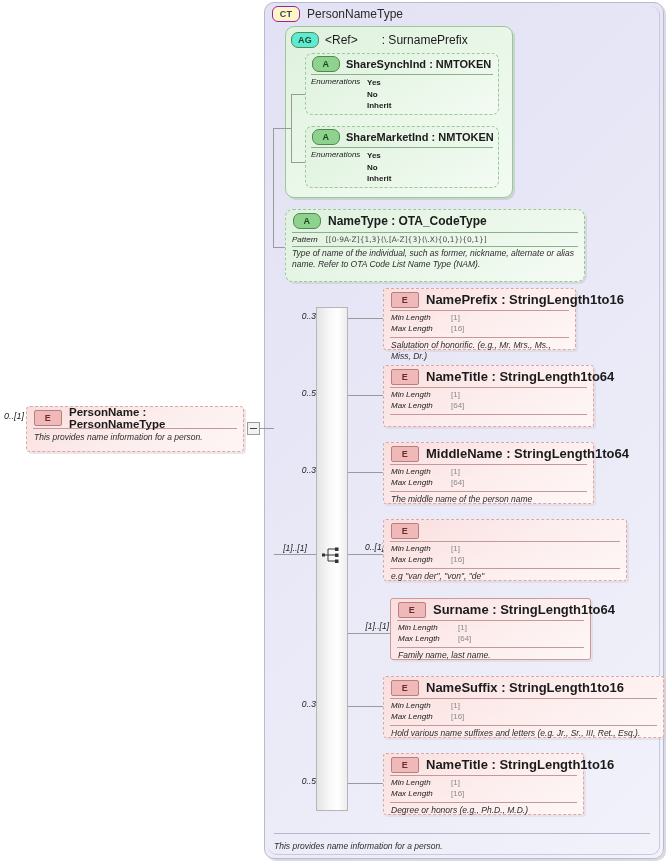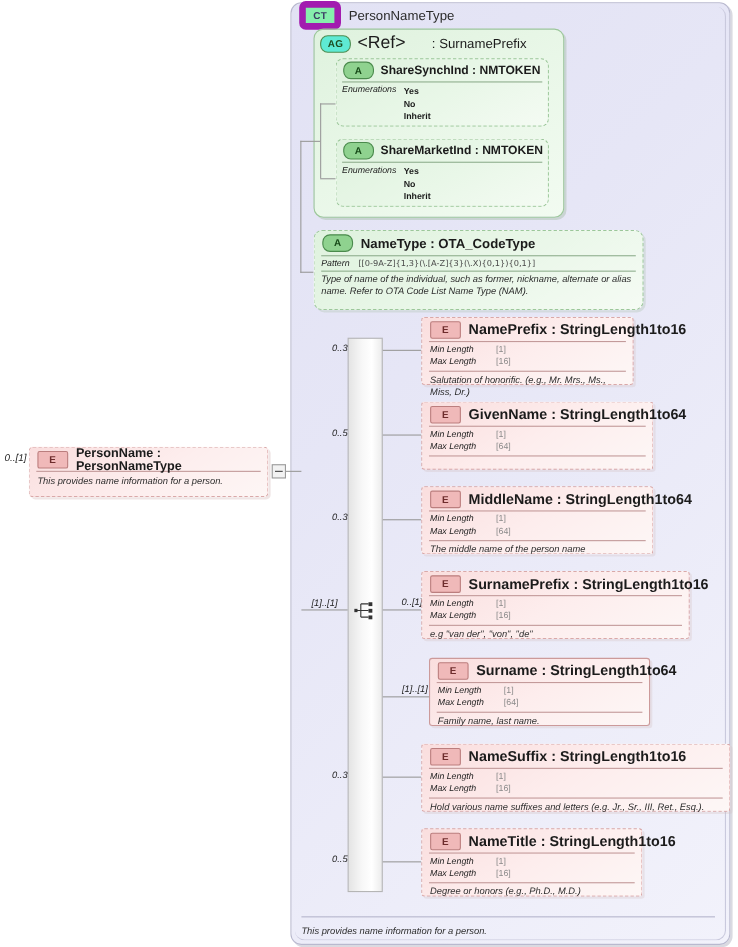--- a/index.html
+++ b/index.html
@@ -20,39 +20,39 @@
     border-right:1px solid #c9c9dd;border-bottom:1px solid #c9c9dd;
     border-radius:9px;pointer-events:none;
   }
 
   .badge{
     display:inline-flex;align-items:center;justify-content:center;
     font-size:9px;font-weight:bold;letter-spacing:.3px;
     border-radius:6px;height:14px;min-width:20px;padding:0 3px;
     font-family:"Liberation Sans",sans-serif;
   }
-  .badge-ct{background:#86efac;border:6px solid #a21caf;color:#3b3b63;}
+  .badge-ct{background:#fef9c3;border:1px solid #a21caf;color:#3b3b63;}
   .badge-ag{background:#5eead4;border:1px solid #4e8c50;color:#1d4c20;border-radius:7px;}
   .badge-a {background:#8fd28f;border:1px solid #4a8a4c;color:#174a18;border-radius:7px;}
   .badge-e {background:#f0b9b9;border:1px solid #bb7e7e;color:#6d2c2c;border-radius:2px;}
 
   #ct-title{left:272px;top:5px;width:300px;height:18px;
             display:flex;align-items:center;gap:7px;}
   #ct-title .ttl{font-size:12px;color:#2b2b2b;font-weight:normal;}
 
   
   #ag-box{
     left:285px;top:26px;width:228px;height:172px;
     background:linear-gradient(150deg,#dff2de 0%,#e9f7e8 50%,#f2fbf1 100%);
     border:1px solid #9cc79a;border-radius:9px;
     box-shadow:2px 2px 0 rgba(160,185,160,.4);
   }
   #ag-title{left:291px;top:31px;width:215px;height:18px;
             display:flex;align-items:center;gap:6px;}
-  #ag-title .ref{font-size:16px;color:#1b1b1b;font-weight:normal;}
+  #ag-title .ref{font-size:12px;color:#1b1b1b;font-weight:normal;}
   #ag-title .ty{font-size:12px;color:#1b1b1b;margin-left:18px;}
 
   
   .attr-box{
     background:linear-gradient(150deg,#dff2de 0%,#e9f7e8 55%,#f4fbf3 100%);
     border:1px dashed #9cc79a;border-radius:7px;
   }
   #attr1{left:305px;top:53px;width:194px;height:62px;}
   #attr2{left:305px;top:126px;width:194px;height:62px;}
   .attr-head{height:20px;display:flex;align-items:center;gap:6px;padding-left:6px;}
@@ -258,21 +258,21 @@
   </div>
   <div class="e-sep"></div>
   <div class="e-doc">Salutation of honorific. (e.g., Mr. Mrs., Ms., Miss, Dr.)</div>
 </div>
 
 <div class="card" style="left:282px;top:388px;">0..5</div>
 <div class="hline" style="left:348px;top:395px;width:35px;"></div>
 <div class="abs elem" style="left:383px;top:365px;width:211px;height:62px;">
   <div class="e-head">
     <span class="badge badge-e">E</span>
-    <span class="nm">GivenName : StringLength1to64</span>
+    <span class="nm">NameTitle : StringLength1to64</span>
   </div>
   <div class="e-sep"></div>
   <div class="e-facets">
     <div class="row">
       <span class="fl">Min Length</span>
       <span class="fv">[1]</span>
     </div>
     <div class="row">
       <span class="fl">Max Length</span>
       <span class="fv">[64]</span>
@@ -301,21 +301,20 @@
   </div>
   <div class="e-sep"></div>
   <div class="e-doc">The middle name of the person name</div>
 </div>
 
 <div class="card" style="left:344px;top:542px;width:40px;text-align:right;">0..[1]</div>
 <div class="hline" style="left:348px;top:554px;width:35px;"></div>
 <div class="abs elem" style="left:383px;top:519px;width:244px;height:62px;">
   <div class="e-head">
     <span class="badge badge-e">E</span>
-    <span class="nm">SurnamePrefix : StringLength1to16</span>
   </div>
   <div class="e-sep"></div>
   <div class="e-facets">
     <div class="row">
       <span class="fl">Min Length</span>
       <span class="fv">[1]</span>
     </div>
     <div class="row">
       <span class="fl">Max Length</span>
       <span class="fv">[16]</span>

